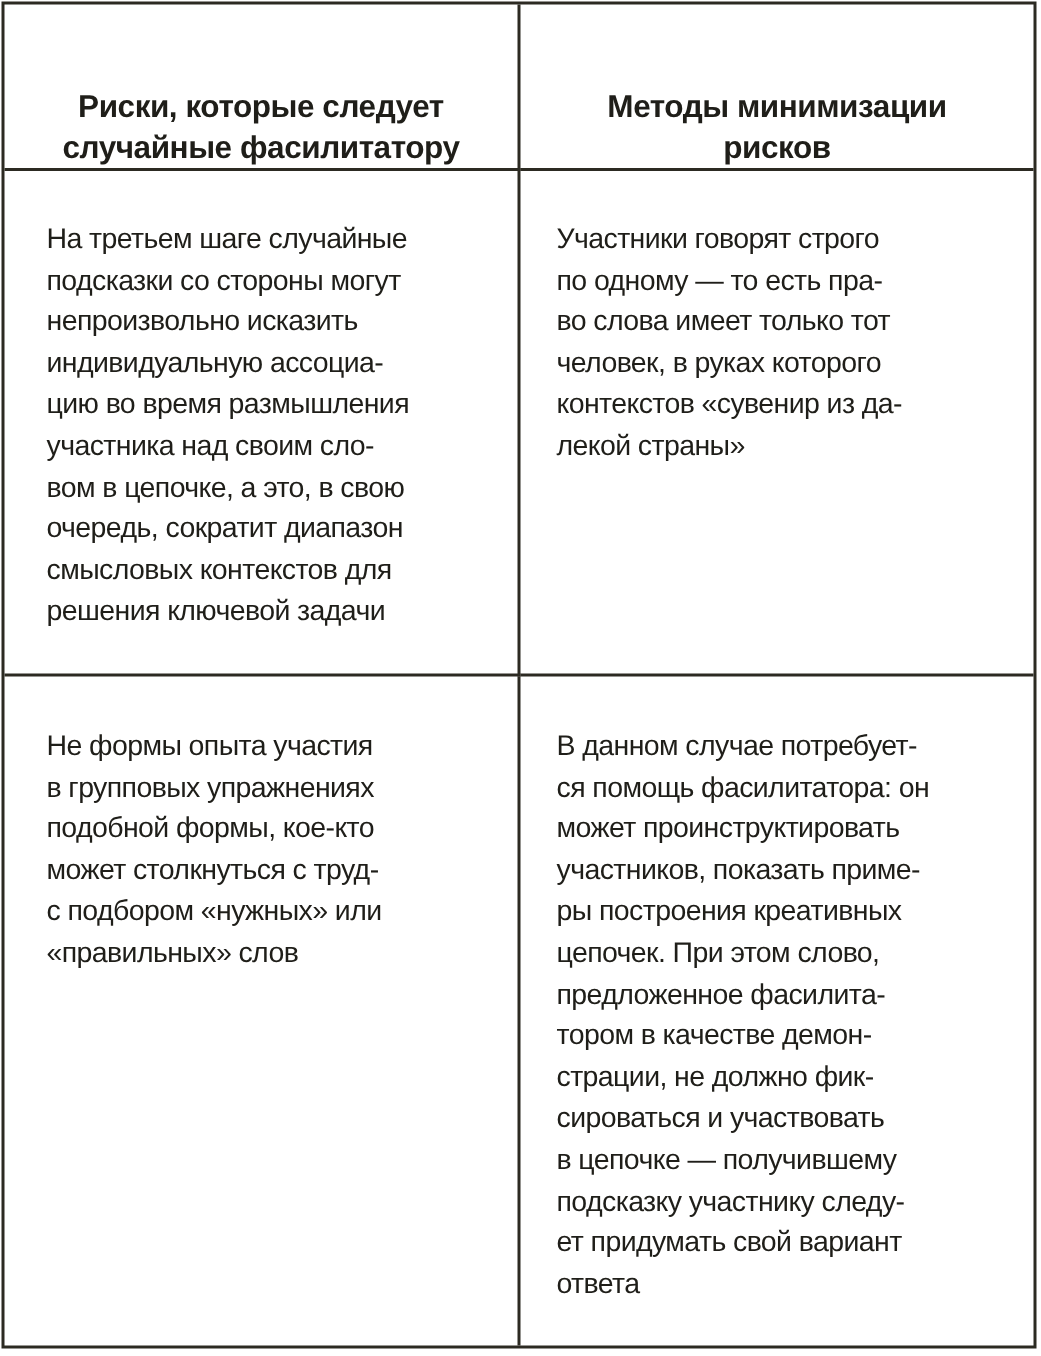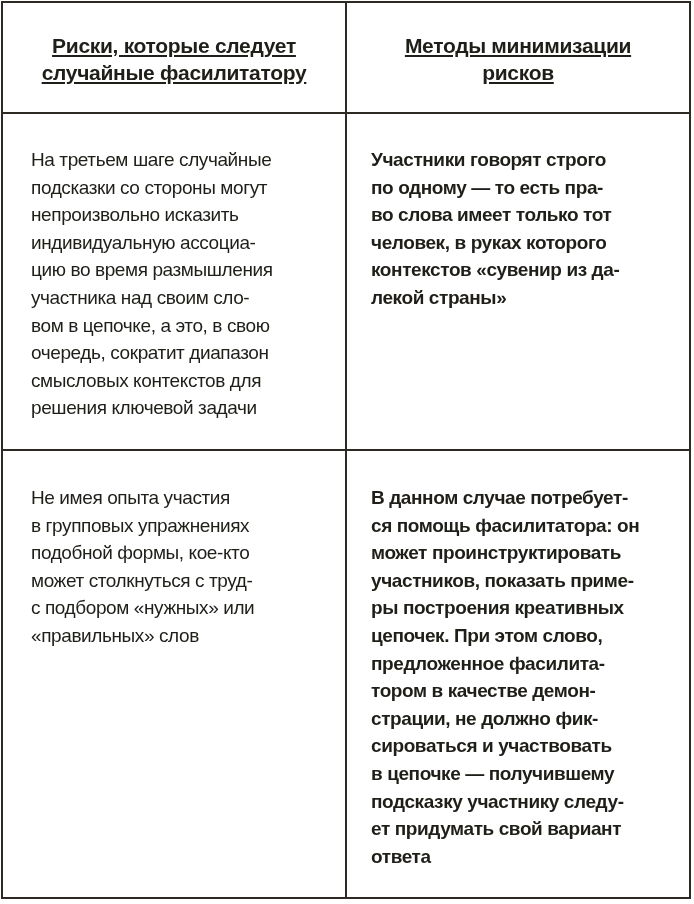--- a/index.html
+++ b/index.html
@@ -30,24 +30,23 @@
     .cell {
       box-sizing: border-box;
       position: relative;
     }
     .cell.col-left {
       border-right: 2px solid #2c2a22;
     }
     .cell.row-head {
       border-bottom: 2px solid #2c2a22;
       display: flex;
-      align-items: center;
+      align-items: flex-end;
       justify-content: center;
       text-align: center;
-      text-decoration: underline;
     }
     .cell.row-1 {
       border-bottom: 2px solid #2c2a22;
     }
     .header-text {
       font-weight: bold;
       font-size: 21px;
       line-height: 27px;
       letter-spacing: -0.3px;
       padding-top: 2px;
@@ -56,21 +55,20 @@
       position: absolute;
       left: 28px;
       top: 32px;
       font-size: 19px;
       line-height: 27.6px;
       letter-spacing: -0.4px;
       white-space: nowrap;
     }
     .cell.col-right .body-lines {
       left: 24px;
-      font-weight: bold;
     }
     .row-2 .body-lines {
       top: 33px;
     }
     .line {
       display: block;
     }
   </style>
 </head>
 <body>
@@ -110,21 +108,21 @@
       <span class="line">по одному — то есть пра-</span>
       <span class="line">во слова имеет только тот</span>
       <span class="line">человек, в руках которого</span>
       <span class="line">контекстов «сувенир из да-</span>
       <span class="line">лекой страны»</span>
     </div>
   </div>
 
   <div class="cell col-left row-2">
     <div class="body-lines">
-      <span class="line">Не имея опыта участия</span>
+      <span class="line">Не формы опыта участия</span>
       <span class="line">в групповых упражнениях</span>
       <span class="line">подобной формы, кое-кто</span>
       <span class="line">может столкнуться с труд-</span>
       <span class="line">с подбором «нужных» или</span>
       <span class="line">«правильных» слов</span>
     </div>
   </div>
   <div class="cell col-right row-2">
     <div class="body-lines">
       <span class="line">В данном случае потребует-</span>

